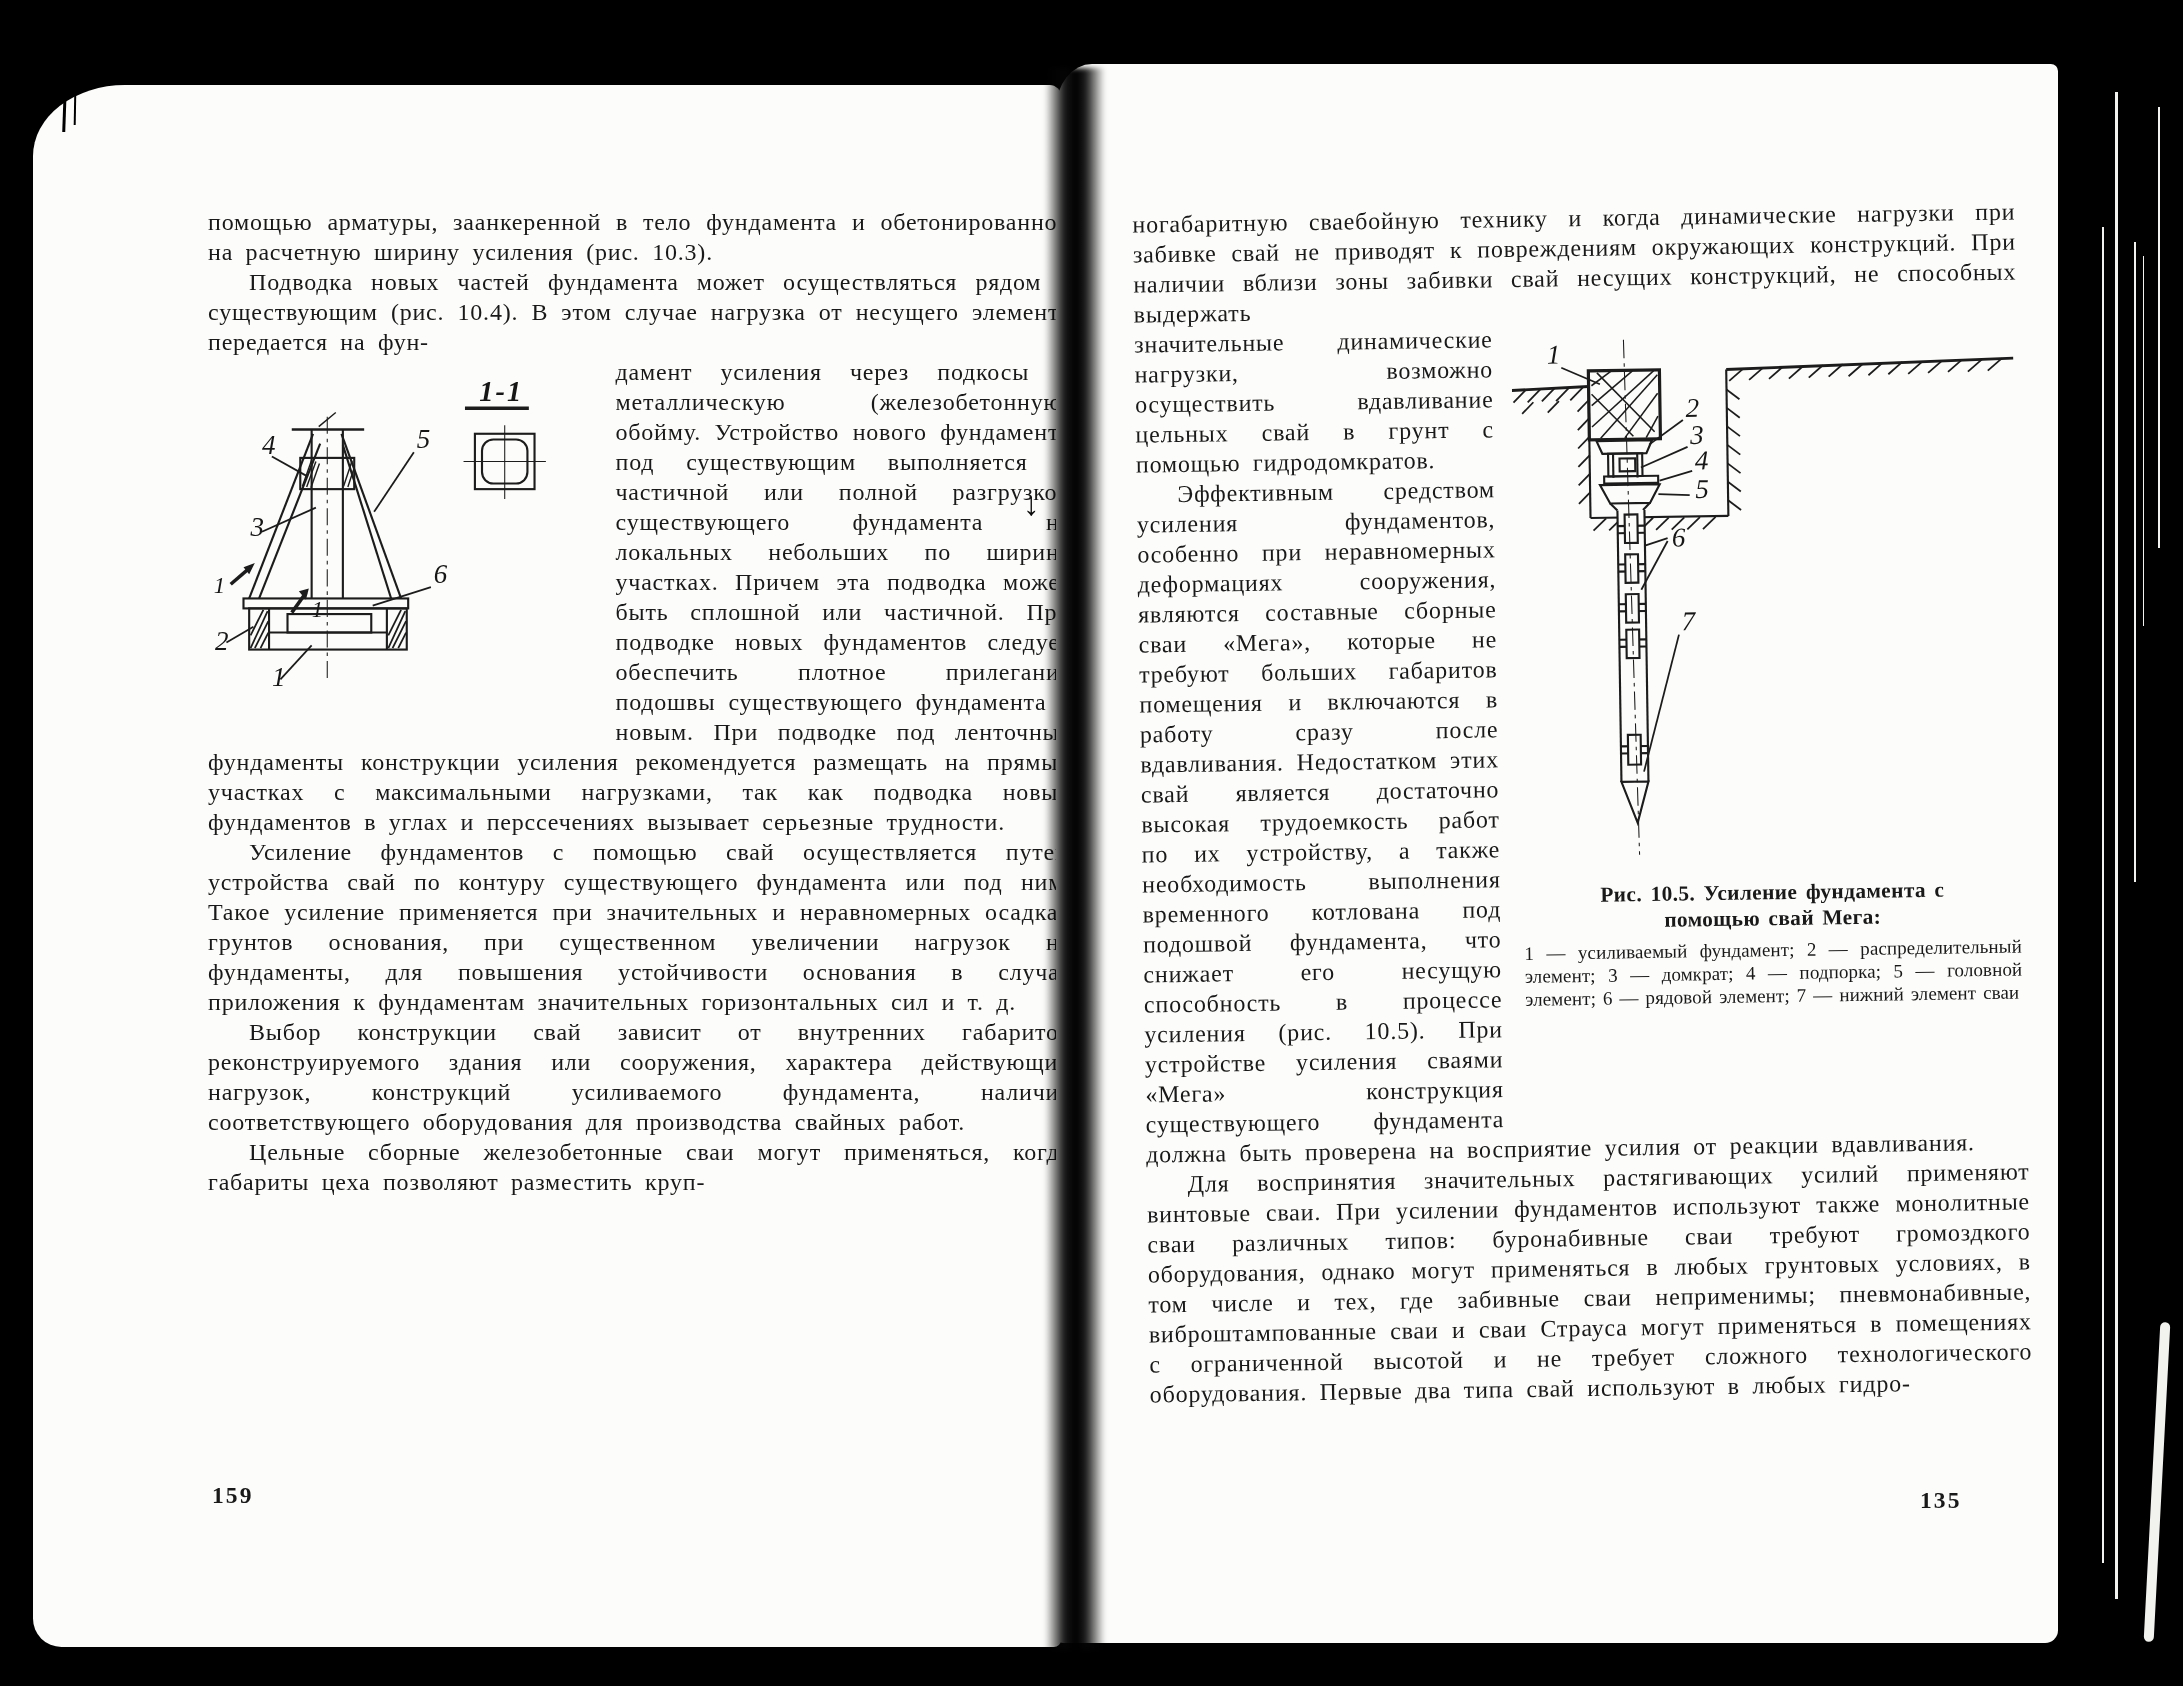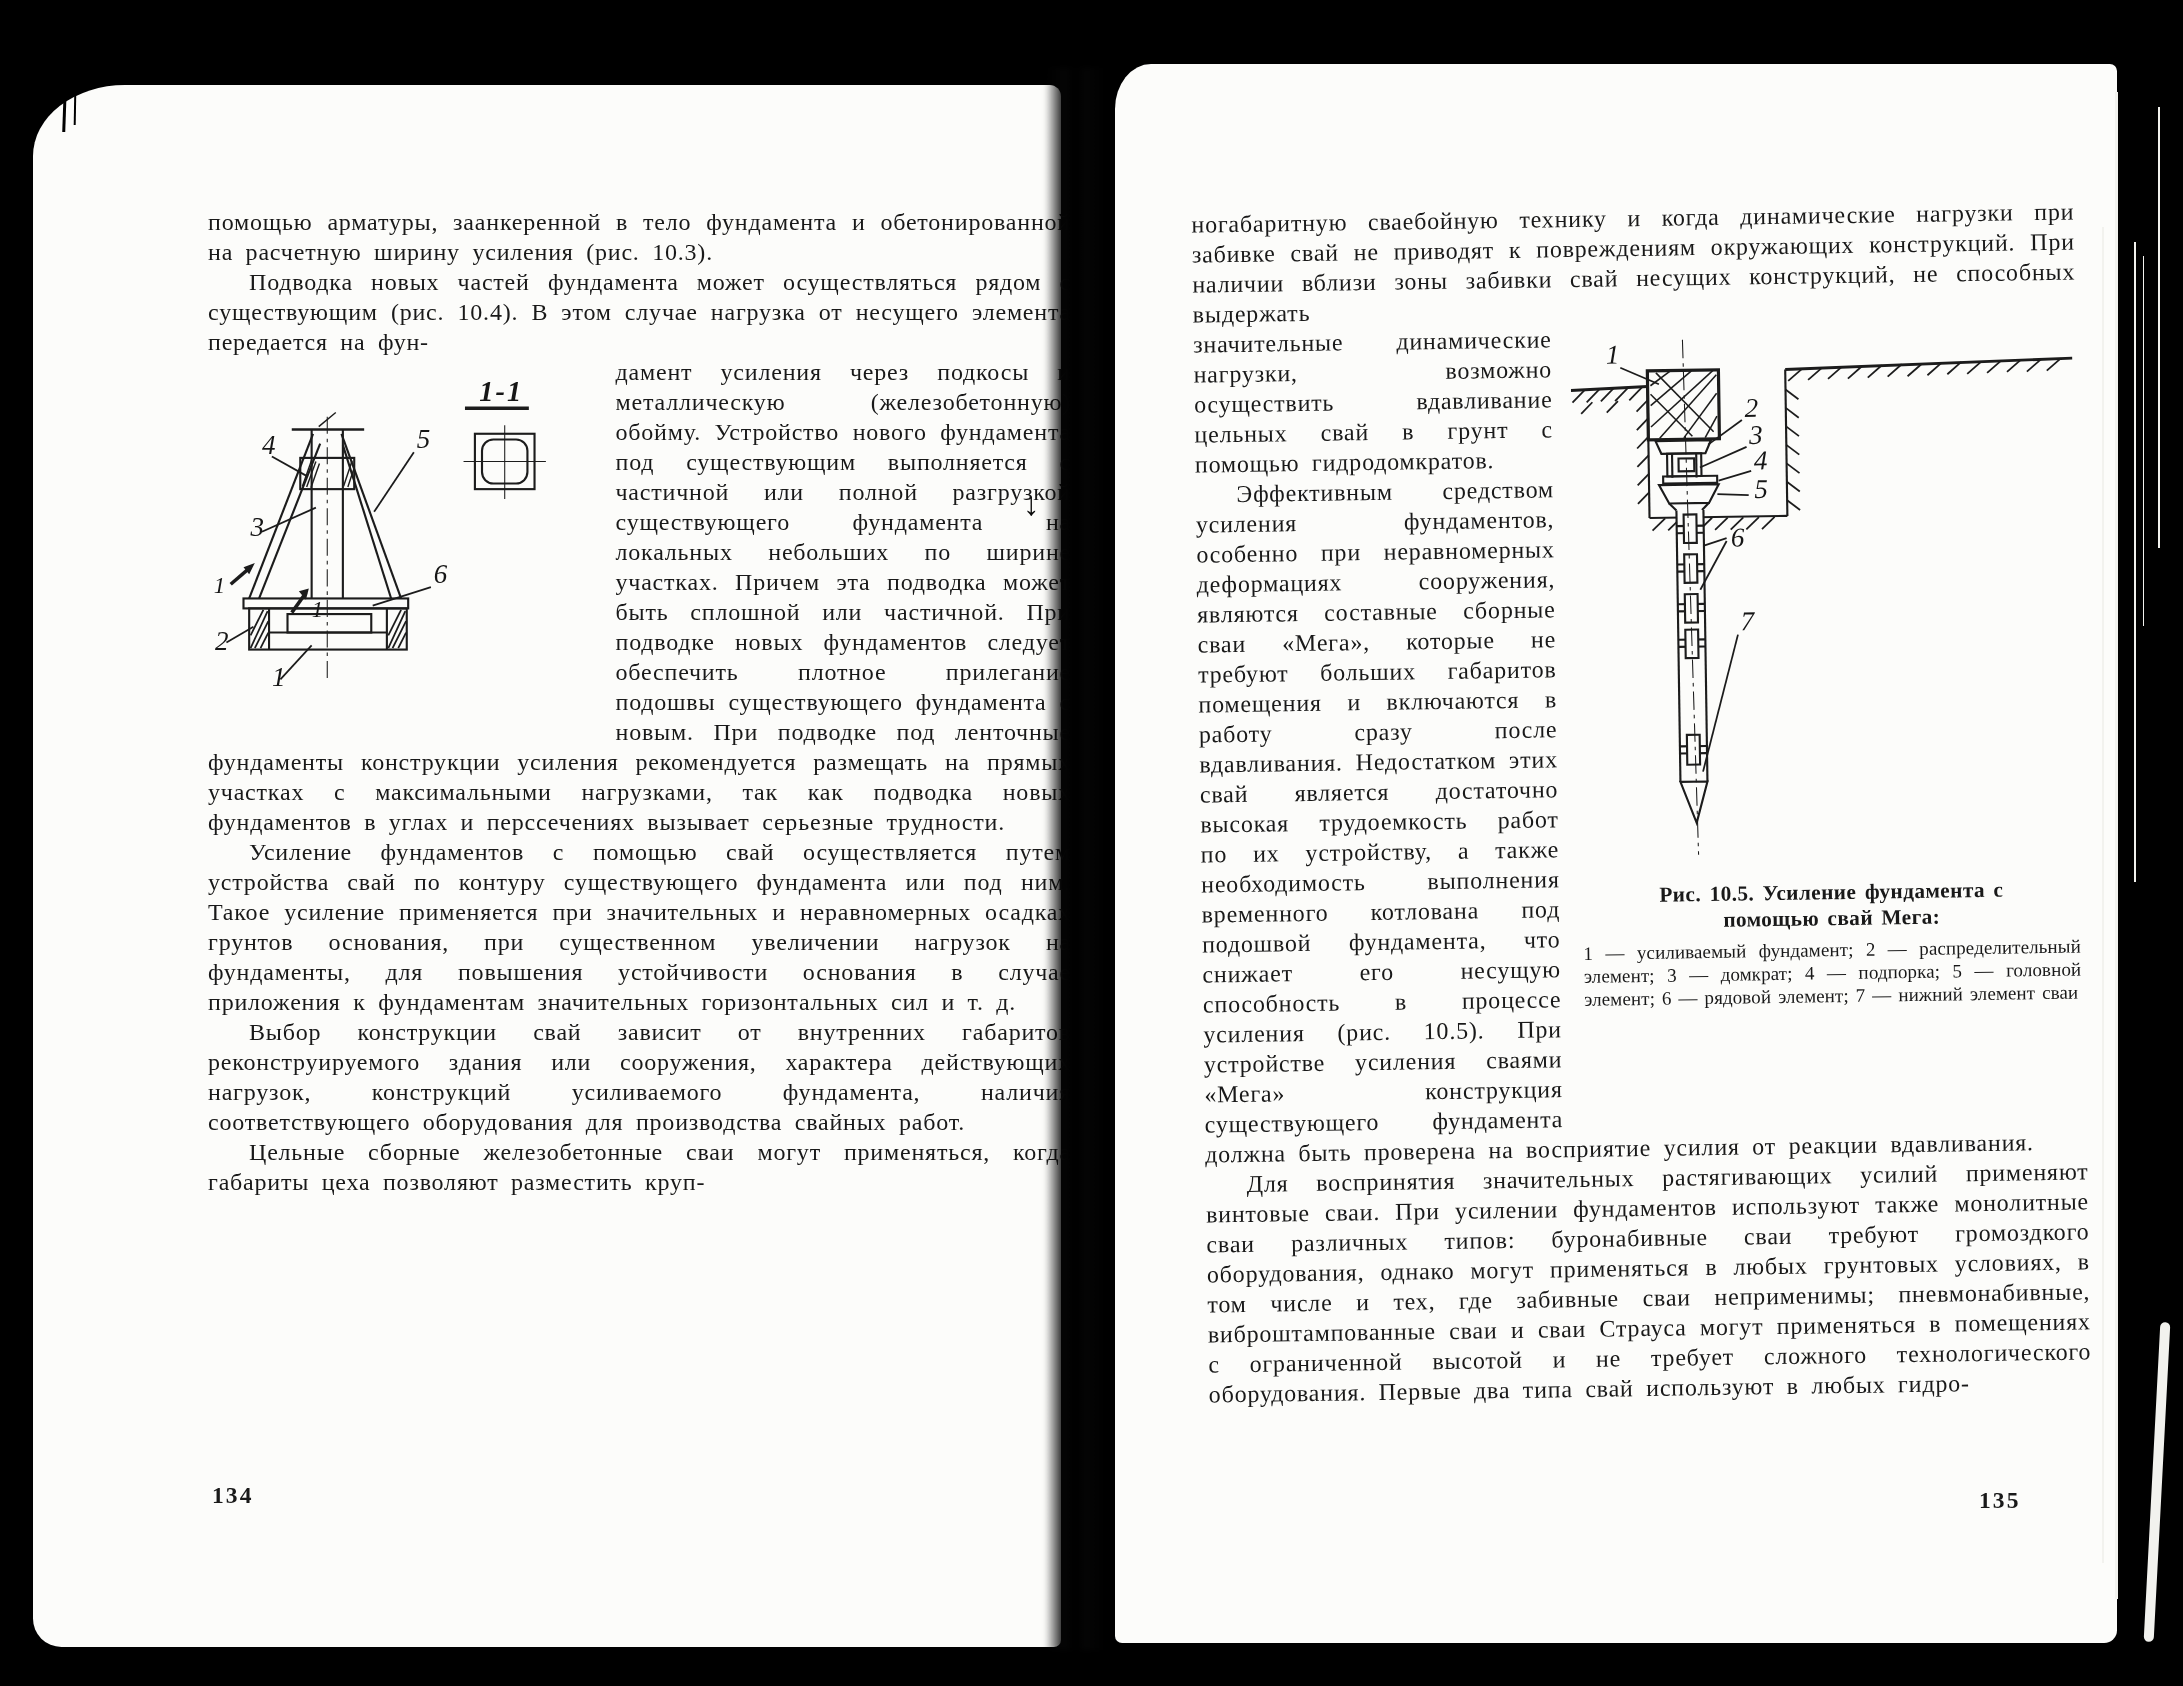--- a/index.html
+++ b/index.html
@@ -1,21 +1,21 @@
 <!DOCTYPE html>
 <html style="font-size:11.4px"><head>
 <meta charset="utf-8">
 <style>
   html,body{margin:0;padding:0;background:#000;}
   .scene{position:relative;width:2183px;height:1686px;background:#000;overflow:hidden;
          font-family:"Liberation Serif",serif;color:#191919;}
   .page{position:absolute;background:#fcfcfa;}
   .page-left{left:33px;top:85px;width:1028px;height:1562px;
              border-radius:92px 11.4px 7.1px 28.4px / 71px 11.4px 7.1px 28.4px;}
-  .page-right{left:1115px;top:64px;width:1002px;height:1579px;
+  .page-right{left:1056px;top:64px;width:1002px;height:1579px;
               border-radius:36px 7.1px 12.8px 7.1px / 45px 7.1px 12.8px 7.1px;}
   .content{position:absolute;font-size:24px;line-height:30px;text-align:justify;
            letter-spacing:0.8px;word-spacing:5.7px;}
   .content-left{left:175px;top:122px;width:863px;}
   .content-right{left:85px;top:139px;width:883px;transform:rotate(-0.85deg);transform-origin:50% 50%;}
   .content p{margin:0;}
   .indent{text-indent:41px;}
   .figure{background:#fcfcfa;}
   .figure-left{float:left;width:389px;margin:4.3px 18.5px 28.4px 0;}
   .figure-right{float:right;width:506px;margin:2.8px 0 107px 18.5px;}
@@ -127,21 +127,21 @@
           <text x="8" y="326" class="small">1</text>
           <text x="146" y="360" class="small">1</text>
         </svg>
       </div>
 
       <p class="body-text">дамент усиления через подкосы и металлическую (железобетонную) обойму. Устройство нового фундамента под существующим выполняется с частичной или полной разгрузкой существующего фундамента на локальных небольших по ширине участках. Причем эта подводка может быть сплошной или частичной. При подводке новых фундаментов следует обеспечить плотное прилегание подошвы существующего фундамента с новым. При подводке под ленточные фундаменты конструкции усиления рекомендуется размещать на прямых участках с максимальными нагрузками, так как подводка новых фундаментов в углах и перссечениях вызывает серьезные трудности.</p>
       <p class="body-text indent">Усиление фундаментов с помощью свай осуществляется путем устройства свай по контуру существующего фундамента или под ним. Такое усиление применяется при значительных и неравномерных осадках грунтов основания, при существенном увеличении нагрузок на фундаменты, для повышения устойчивости основания в случае приложения к фундаментам значительных горизонтальных сил и т. д.</p>
       <p class="body-text indent">Выбор конструкции свай зависит от внутренних габаритов реконструируемого здания или сооружения, характера действующих нагрузок, конструкций усиливаемого фундамента, наличия соответствующего оборудования для производства свайных работ.</p>
       <p class="body-text indent">Цельные сборные железобетонные сваи могут применяться, когда габариты цеха позволяют разместить круп-</p>
     </div>
-    <div class="pageno pageno-left">134</div>
+    <div class="pageno pageno-left">159</div>
   </div>
 
   <div class="page page-right">
     <div class="content content-right">
       <p class="body-text">ногабаритную сваебойную технику и когда динамические нагрузки при забивке свай не приводят к повреждениям окружающих конструкций. При наличии вблизи зоны забивки свай несущих конструкций, не способных выдержать</p>
 
       <div class="figure figure-right">
         <svg width="506" height="542" viewBox="0 0 712 762" style="font-size:34px">
           <g stroke="#1c1c1c" stroke-width="3" fill="none">
 

